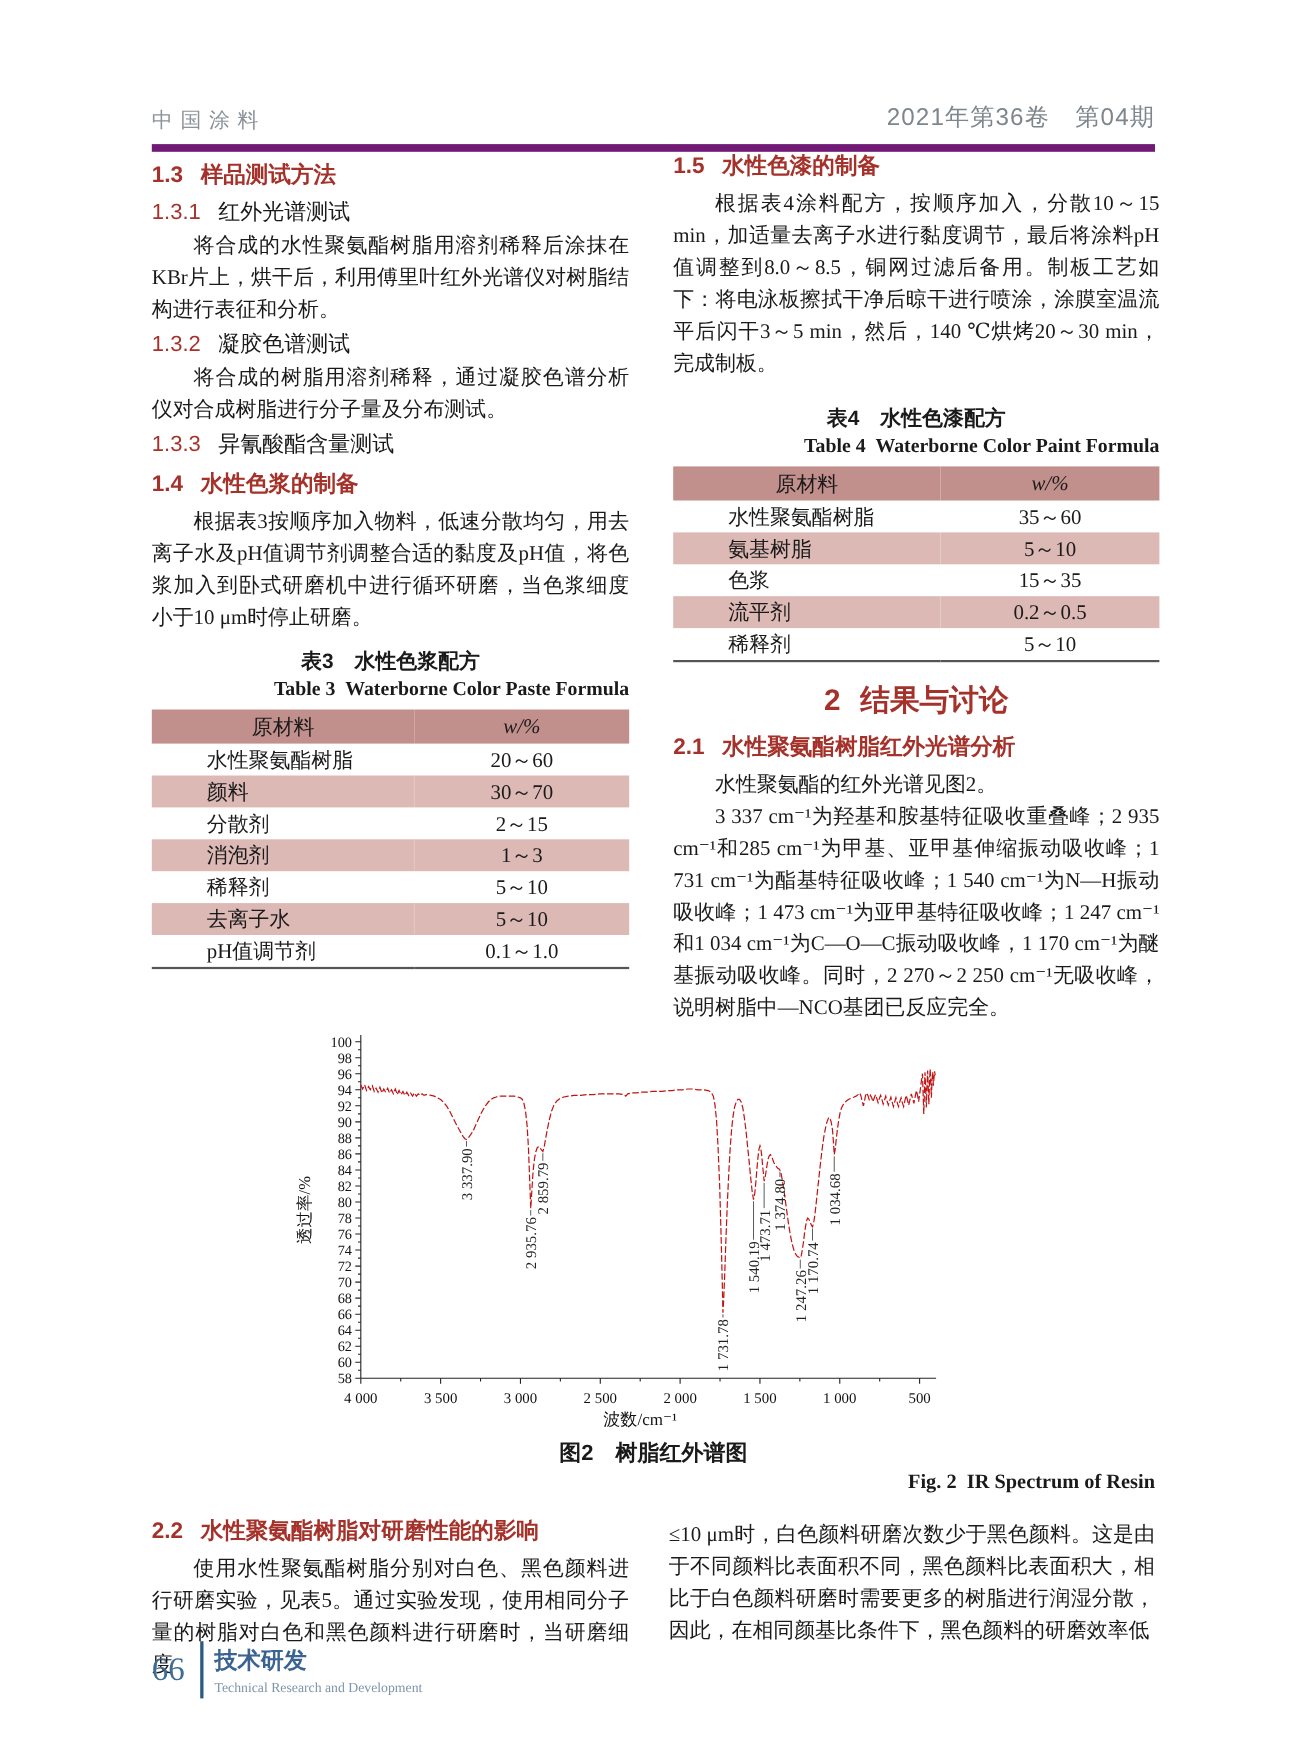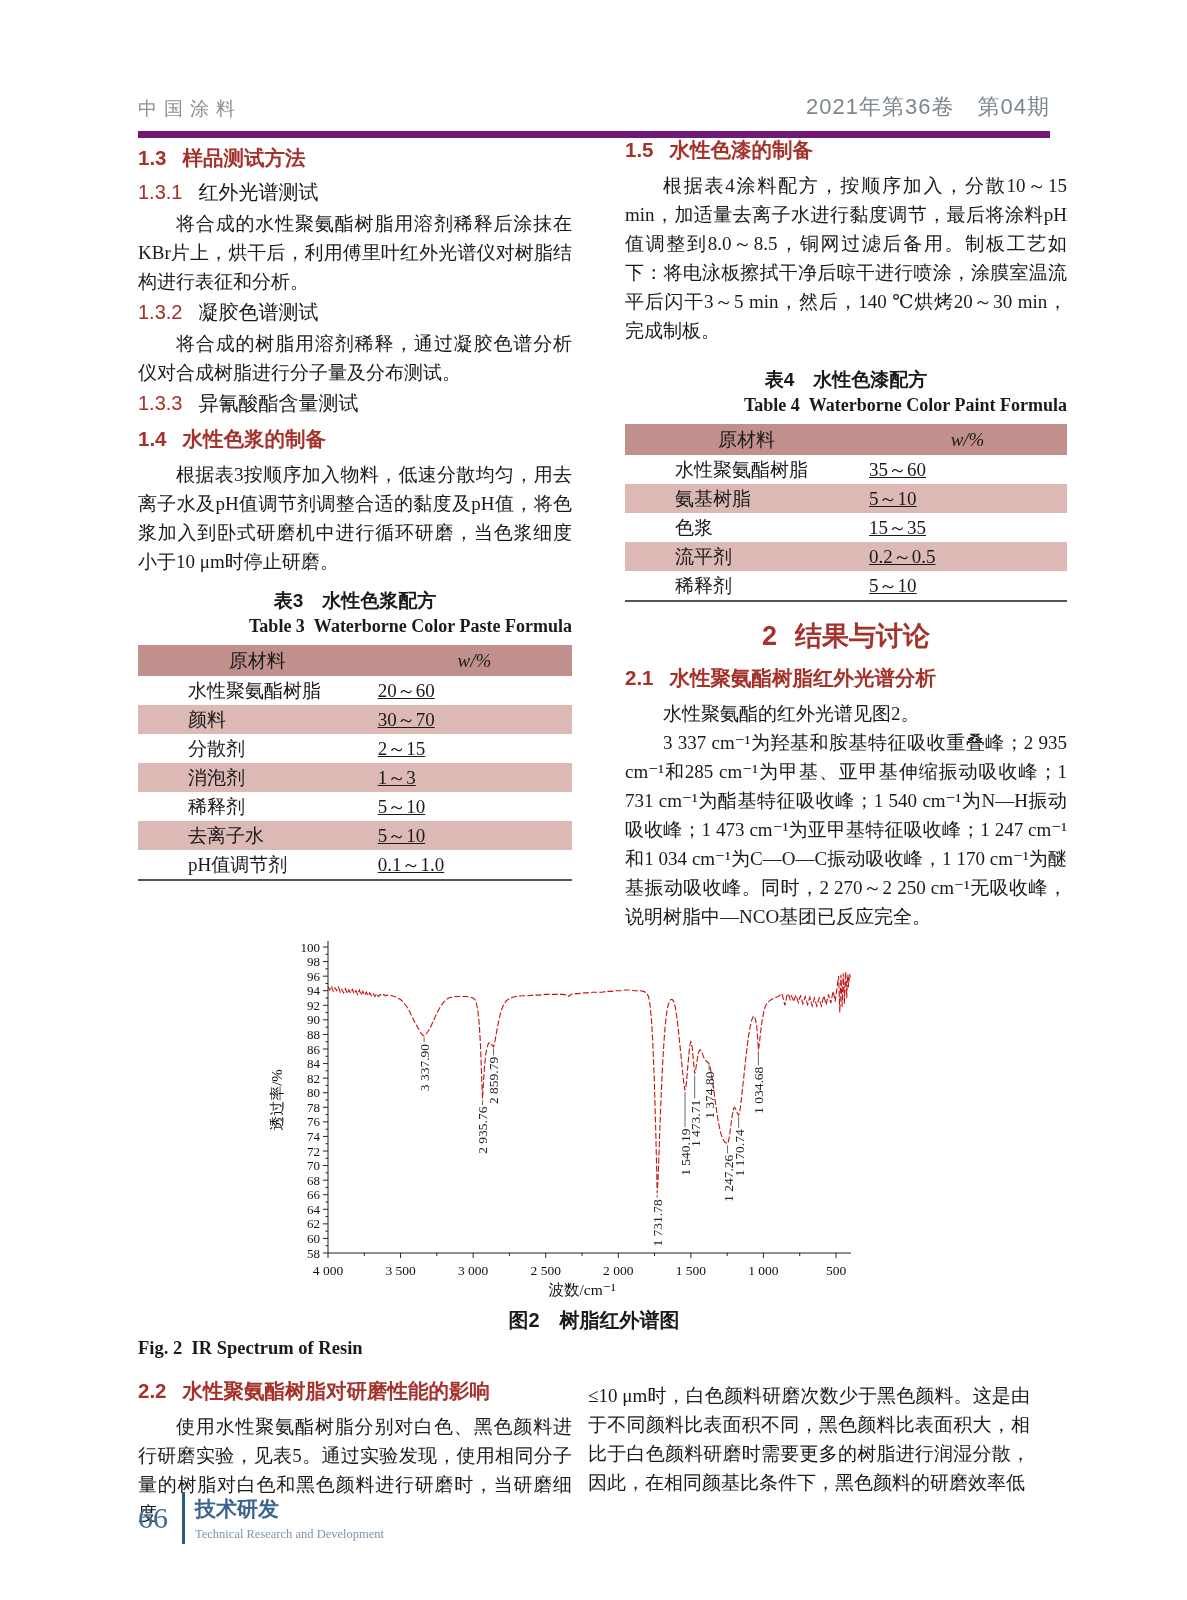--- a/index.html
+++ b/index.html
@@ -5,48 +5,48 @@
   html,body{margin:0;padding:0;background:#ffffff;}
   .page{position:relative;width:1187px;height:1600px;background:#fff;overflow:hidden;
         font-family:"Liberation Serif","DejaVu Serif",serif;color:#1a1a1a;}
   
   .hdr{position:absolute;top:72px;left:138px;width:912px;display:flex;justify-content:space-between;
        align-items:flex-end;border-bottom:7px solid #701a75;padding-bottom:9px;}
   .hdr .journal{font-family:"Liberation Sans","DejaVu Sans",sans-serif;font-size:19px;color:#8b9298;letter-spacing:7px;}
   .hdr .issue{font-family:"Liberation Sans","DejaVu Sans",sans-serif;font-size:22px;color:#7d868d;letter-spacing:1px;margin-top:20px;}
   
   .content{position:absolute;top:136px;left:138px;width:912px;}
-  .cols{display:grid;grid-template-columns:434px 442px;column-gap:53px;}
+  .cols{display:grid;grid-template-columns:434px 442px;column-gap:40px;}
   p{margin:0;font-size:19px;line-height:29px;text-align:justify;}
   .ind{text-indent:2em;}
   .h-red{font-family:"Liberation Sans","DejaVu Sans",sans-serif;font-weight:bold;color:#a5322a;
          font-size:20.5px;margin:8px 0 7px;}
   .h-red .num{margin-right:16px;}
   .h-big{font-family:"Liberation Sans","DejaVu Sans",sans-serif;font-weight:bold;color:#a5322a;
          font-size:27px;margin:16px 0 10px;text-align:center;}
   .h-big .num{margin-right:18px;}
   .subhead{font-size:20px;margin:3px 0;}
   .subhead .num{font-family:"Liberation Sans","DejaVu Sans",sans-serif;color:#a5322a;margin-right:16px;}
   .tcap-cn{text-align:center;font-family:"Liberation Sans","DejaVu Sans",sans-serif;font-weight:bold;
            font-size:19px;margin:12px 0 2px;}
   .tcap-en{text-align:right;font-weight:bold;font-size:18px;margin:0 0 8px;}
   table{width:100%;border-collapse:collapse;font-size:19px;border-bottom:2px solid #555;}
   thead th{background:#c2908c;font-weight:normal;height:29px;}
   thead th:first-child{width:55%;}
   thead th:last-child{font-style:italic;}
   tbody td{height:27px;}
   tbody td:first-child{padding-left:50px;text-align:left;}
-  tbody td:last-child{text-decoration:underline;}
+  tbody td:last-child{text-align:center;}
   tbody tr:nth-child(even){background:#dcb9b5;}
   
   .fig{margin-top:4px;}
   .figcap-cn{text-align:center;font-family:"Liberation Sans","DejaVu Sans",sans-serif;font-weight:bold;
              font-size:20px;margin-top:8px;}
-  .figcap-en{text-align:left;font-weight:bold;font-size:18.5px;margin-top:4px;}
-  .botcols{display:grid;grid-template-columns:434px 442px;column-gap:16px;margin-top:10px;}
+  .figcap-en{text-align:right;font-weight:bold;font-size:18.5px;margin-top:4px;}
+  .botcols{display:grid;grid-template-columns:434px 442px;column-gap:36px;margin-top:10px;}
   
   .footer{position:absolute;left:138px;top:1492px;display:flex;align-items:center;}
   .footer .pg{font-size:30px;color:#3f6c94;}
   .footer .bar{width:3px;height:52px;background:#2b5a85;margin:0 10px 0 14px;}
   .footer .cn{font-family:"Liberation Sans","DejaVu Sans",sans-serif;font-weight:bold;font-size:21px;color:#3a6390;}
   .footer .en{font-size:12.5px;color:#7e95aa;margin-top:4px;}
 </style>
 </head>
 <body>
 

